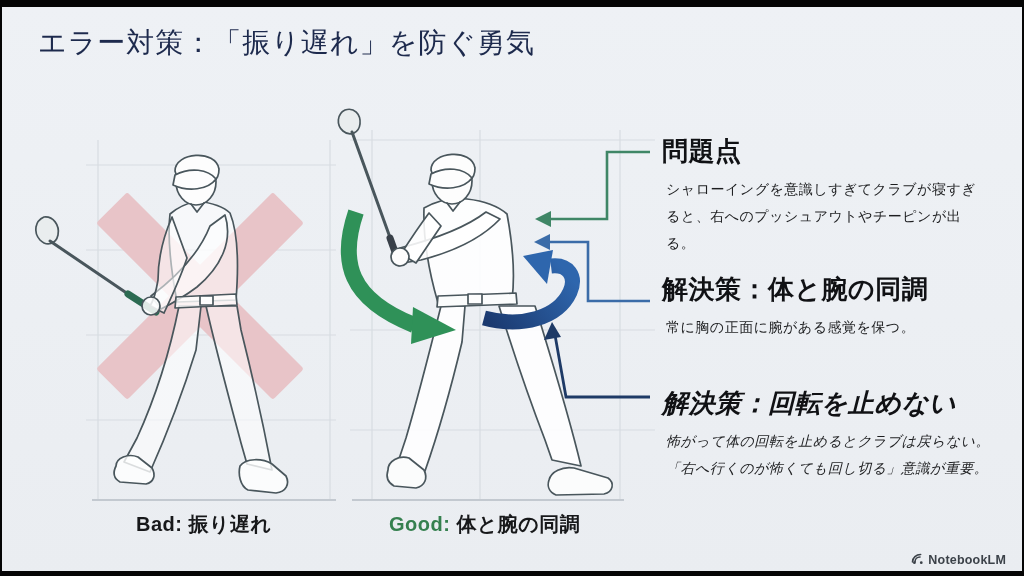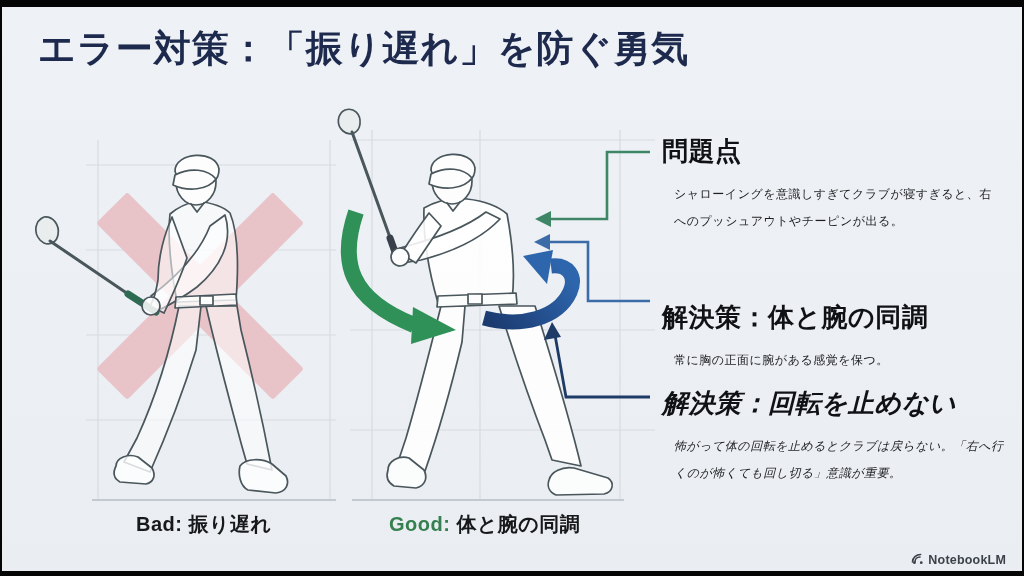--- a/index.html
+++ b/index.html
@@ -9,32 +9,32 @@
     font-family:"Liberation Sans","DejaVu Sans",sans-serif;
   }
   .bar{position:absolute;background:#050505;z-index:30;}
   .bar.top{left:0;top:0;width:1024px;height:7px;}
   .bar.bottom{left:0;bottom:0;width:1024px;height:5px;}
   .bar.left{left:0;top:0;width:2px;height:576px;}
   .bar.right{right:0;top:0;width:2px;height:576px;}
 
   .title{
     position:absolute;left:38px;top:24px;
-    font-size:37px;font-weight:700;color:#1d2a4d;letter-spacing:1px;z-index:10;
+    font-size:28px;font-weight:400;color:#1d2a4d;letter-spacing:1px;z-index:10;
   }
 
   .annotation{position:absolute;left:662px;z-index:10;}
   .annotation h3{
     margin:0 0 7px 0;font-size:26px;font-weight:800;color:#101114;letter-spacing:.5px;
   }
   .annotation p{
-    margin:12px;font-size:12px;line-height:27px;color:#1d1e20;letter-spacing:.5px;
+    margin:4px;font-size:14px;line-height:27px;color:#1d1e20;letter-spacing:.5px;
   }
   .ann-1{top:134px;} .ann-1 p{width:322px;}
-  .ann-2{top:300px;} .ann-2 p{width:345px;}
+  .ann-2{top:272px;} .ann-2 p{width:345px;}
   .ann-3{top:386px;font-style:italic;} .ann-3 p{width:330px;}
 
   .caption{
     position:absolute;z-index:10;font-size:20px;font-weight:800;color:#17181a;letter-spacing:.5px;
   }
   .caption .prefix{font-weight:800;}
   .caption-bad{left:136px;top:511px;}
   .caption-good{left:389px;top:511px;text-align:right;}
   .caption-good .prefix{color:#35804f;}
   .caption .prefix{margin-right:6px;}

